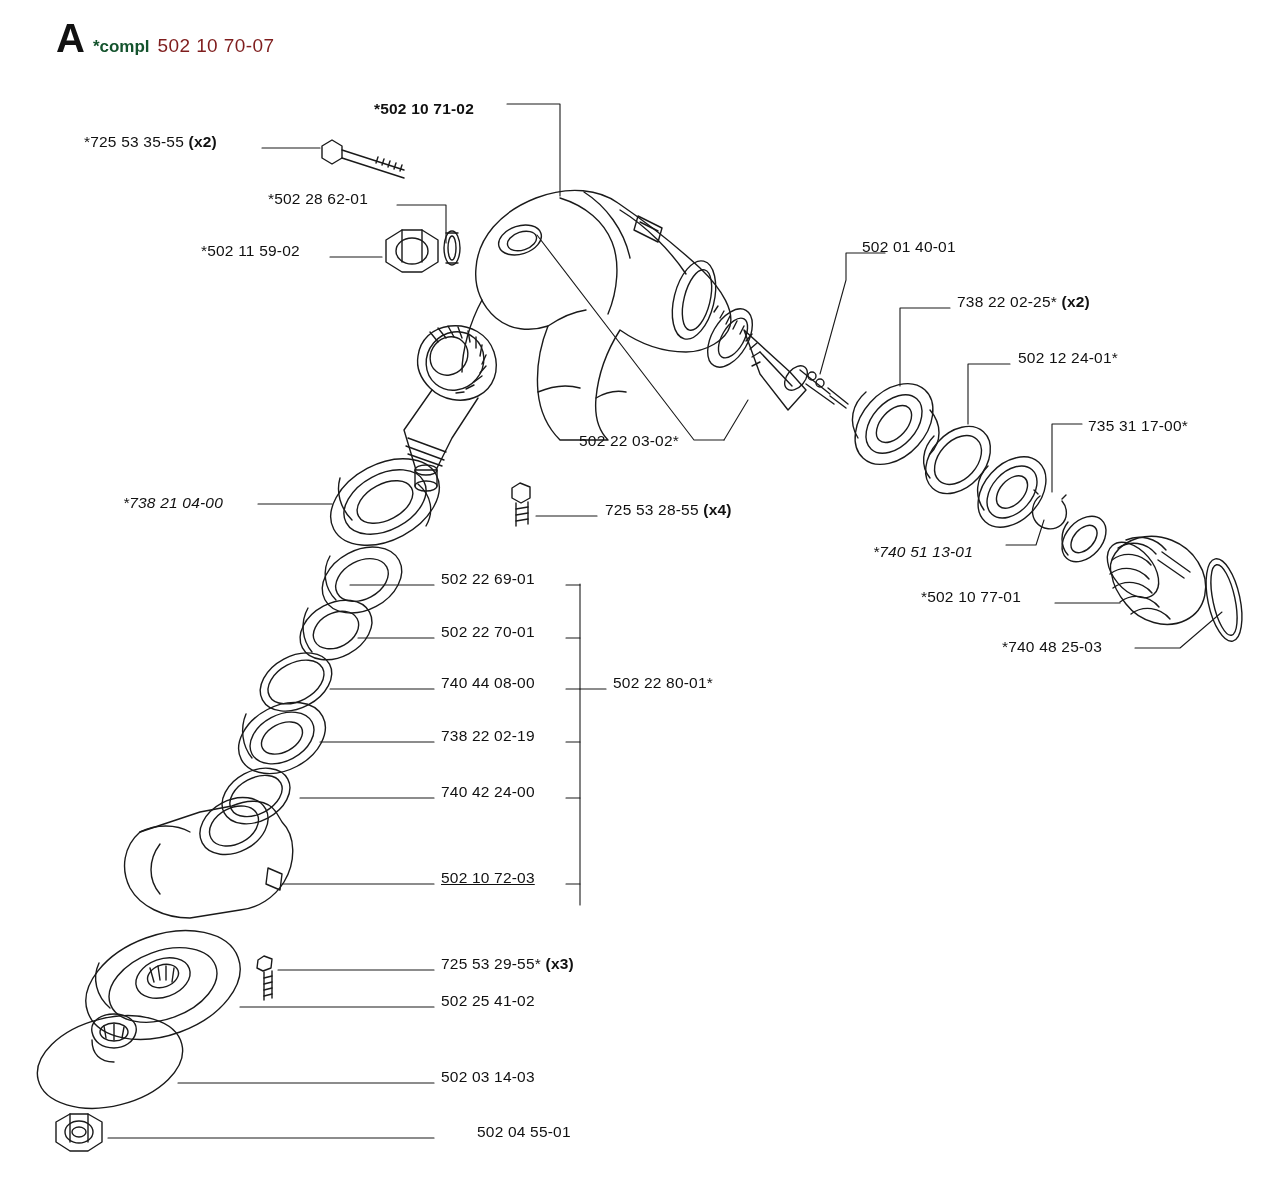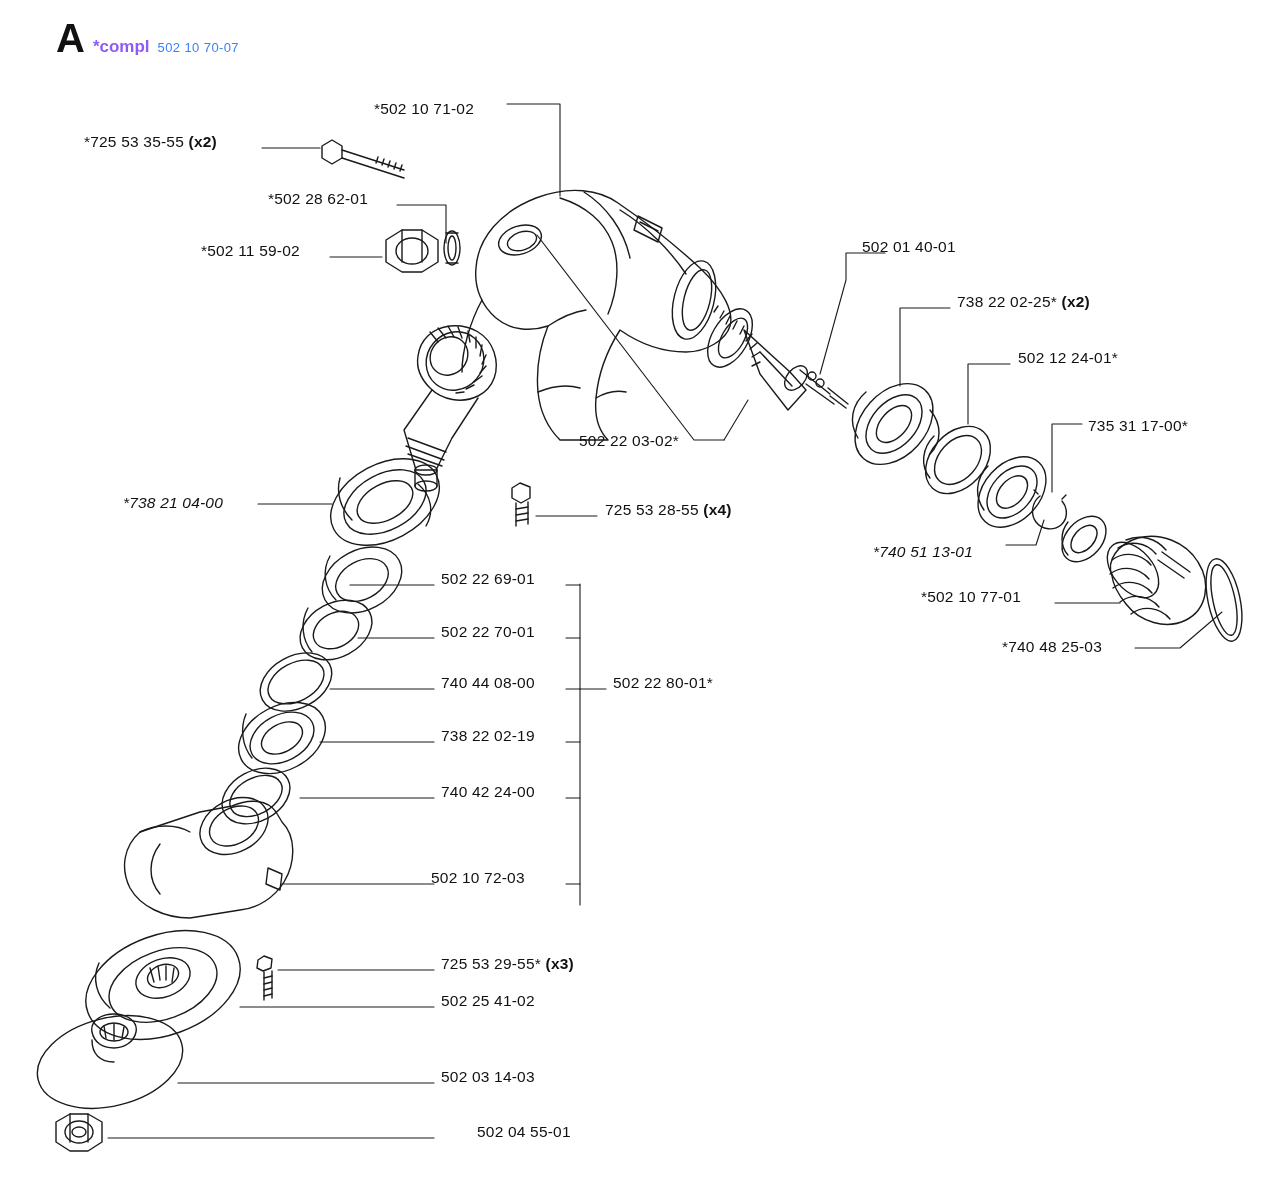--- a/index.html
+++ b/index.html
@@ -26,25 +26,25 @@
   }
   #section-letter {
     font-size: 40px;
     font-weight: bold;
     color: #111;
     line-height: 1;
   }
   #header-compl {
     font-size: 17px;
     font-weight: bold;
-    color: #8b5cf6;
+    color: #14532d;
   }
   #header-number {
-    font-size: 13px;
-    color: #3b82f6;
+    font-size: 19px;
+    color: #7f1d1d;
     letter-spacing: 0.4px;
   }
   
   #watermark {
     position: absolute;
     left: 0;
     top: 500px;
     width: 1280px;
     text-align: center;
     font-size: 132px;
@@ -365,39 +365,39 @@
 
       <g>
         <path d="M512 488 l8 -5 10 4 0 11 -9 5 -9 -5 z"></path>
         <path d="M516 503 L516 526 M528 502 L528 524"></path>
         <path d="M516 509 L528 507 M516 515 L528 513 M516 521 L528 519"></path>
       </g>
 
     </g>
   </svg>
 
-  <div class="label" style="left:374px; top:100px;"><span>*502 10 71-02</span></div>
+  <div class="label" style="left:374px; top:100px;font-weight:bold;"><span>*502 10 71-02</span></div>
   <div class="label" style="left:84px; top:133px;"><span>*725 53 35-55</span> <span class="qty">(x2)</span></div>
   <div class="label" style="left:268px; top:190px;"><span>*502 28 62-01</span></div>
   <div class="label" style="left:201px; top:242px;"><span>*502 11 59-02</span></div>
   <div class="label" style="left:862px; top:238px;"><span>502 01 40-01</span></div>
   <div class="label" style="left:957px; top:293px;"><span>738 22 02-25*</span> <span class="qty">(x2)</span></div>
   <div class="label" style="left:1018px; top:349px;"><span>502 12 24-01*</span></div>
   <div class="label" style="left:1088px; top:409px;margin-top:8px;"><span>735 31 17-00*</span></div>
   <div class="label" style="left:579px; top:432px;"><span>502 22 03-02*</span></div>
   <div class="label" style="left:123px; top:494px;font-style:italic;"><span>*738 21 04-00</span></div>
   <div class="label" style="left:605px; top:501px;"><span>725 53 28-55</span> <span class="qty">(x4)</span></div>
   <div class="label" style="left:873px; top:543px;font-style:italic;"><span>*740 51 13-01</span></div>
   <div class="label" style="left:441px; top:570px;"><span>502 22 69-01</span></div>
   <div class="label" style="left:921px; top:588px;"><span>*502 10 77-01</span></div>
   <div class="label" style="left:441px; top:623px;"><span>502 22 70-01</span></div>
   <div class="label" style="left:1002px; top:638px;"><span>*740 48 25-03</span></div>
   <div class="label" style="left:441px; top:674px;"><span>740 44 08-00</span></div>
   <div class="label" style="left:613px; top:674px;"><span>502 22 80-01*</span></div>
   <div class="label" style="left:441px; top:727px;"><span>738 22 02-19</span></div>
   <div class="label" style="left:441px; top:783px;"><span>740 42 24-00</span></div>
-  <div class="label" style="left:431px; top:869px;"><span>502 10 72-03</span></div>
+  <div class="label" style="left:441px; top:869px;text-decoration:underline;"><span>502 10 72-03</span></div>
   <div class="label" style="left:441px; top:955px;"><span>725 53 29-55*</span> <span class="qty">(x3)</span></div>
   <div class="label" style="left:441px; top:992px;"><span>502 25 41-02</span></div>
   <div class="label" style="left:441px; top:1068px;"><span>502 03 14-03</span></div>
   <div class="label" style="left:441px; top:1123px;margin-left:36px;"><span>502 04 55-01</span></div>
 
 </div>
 
 </body></html>

